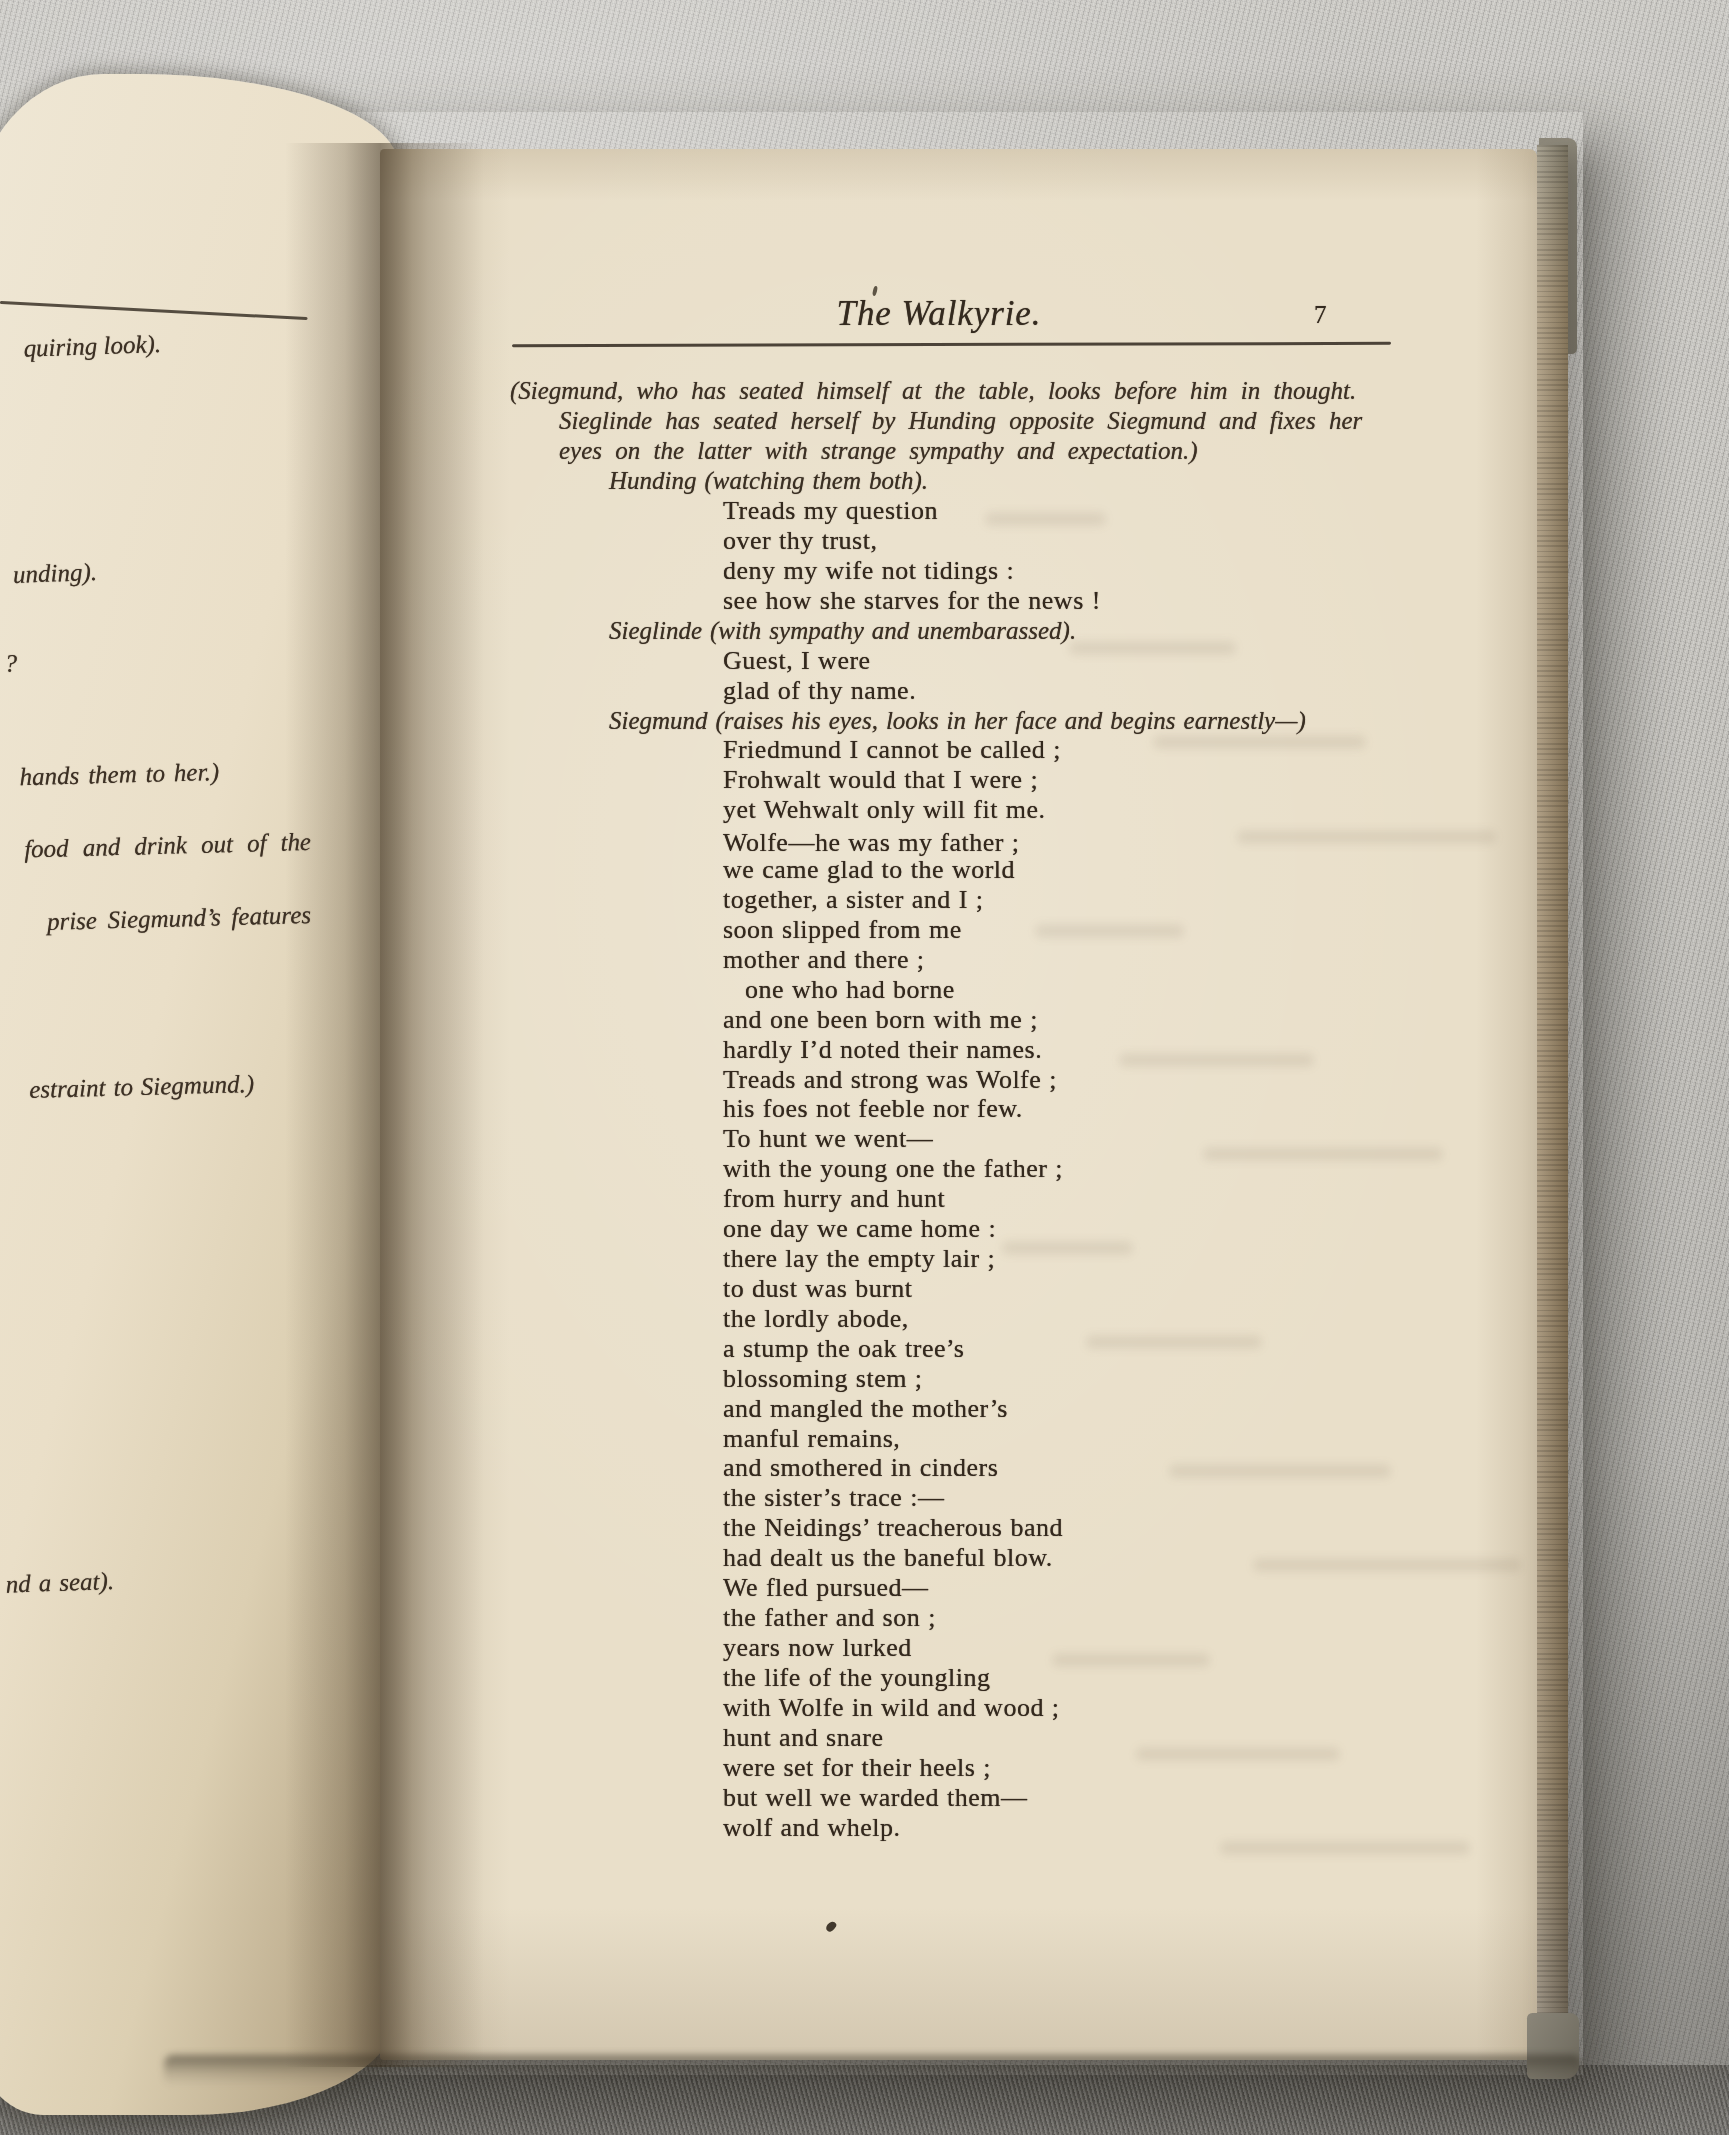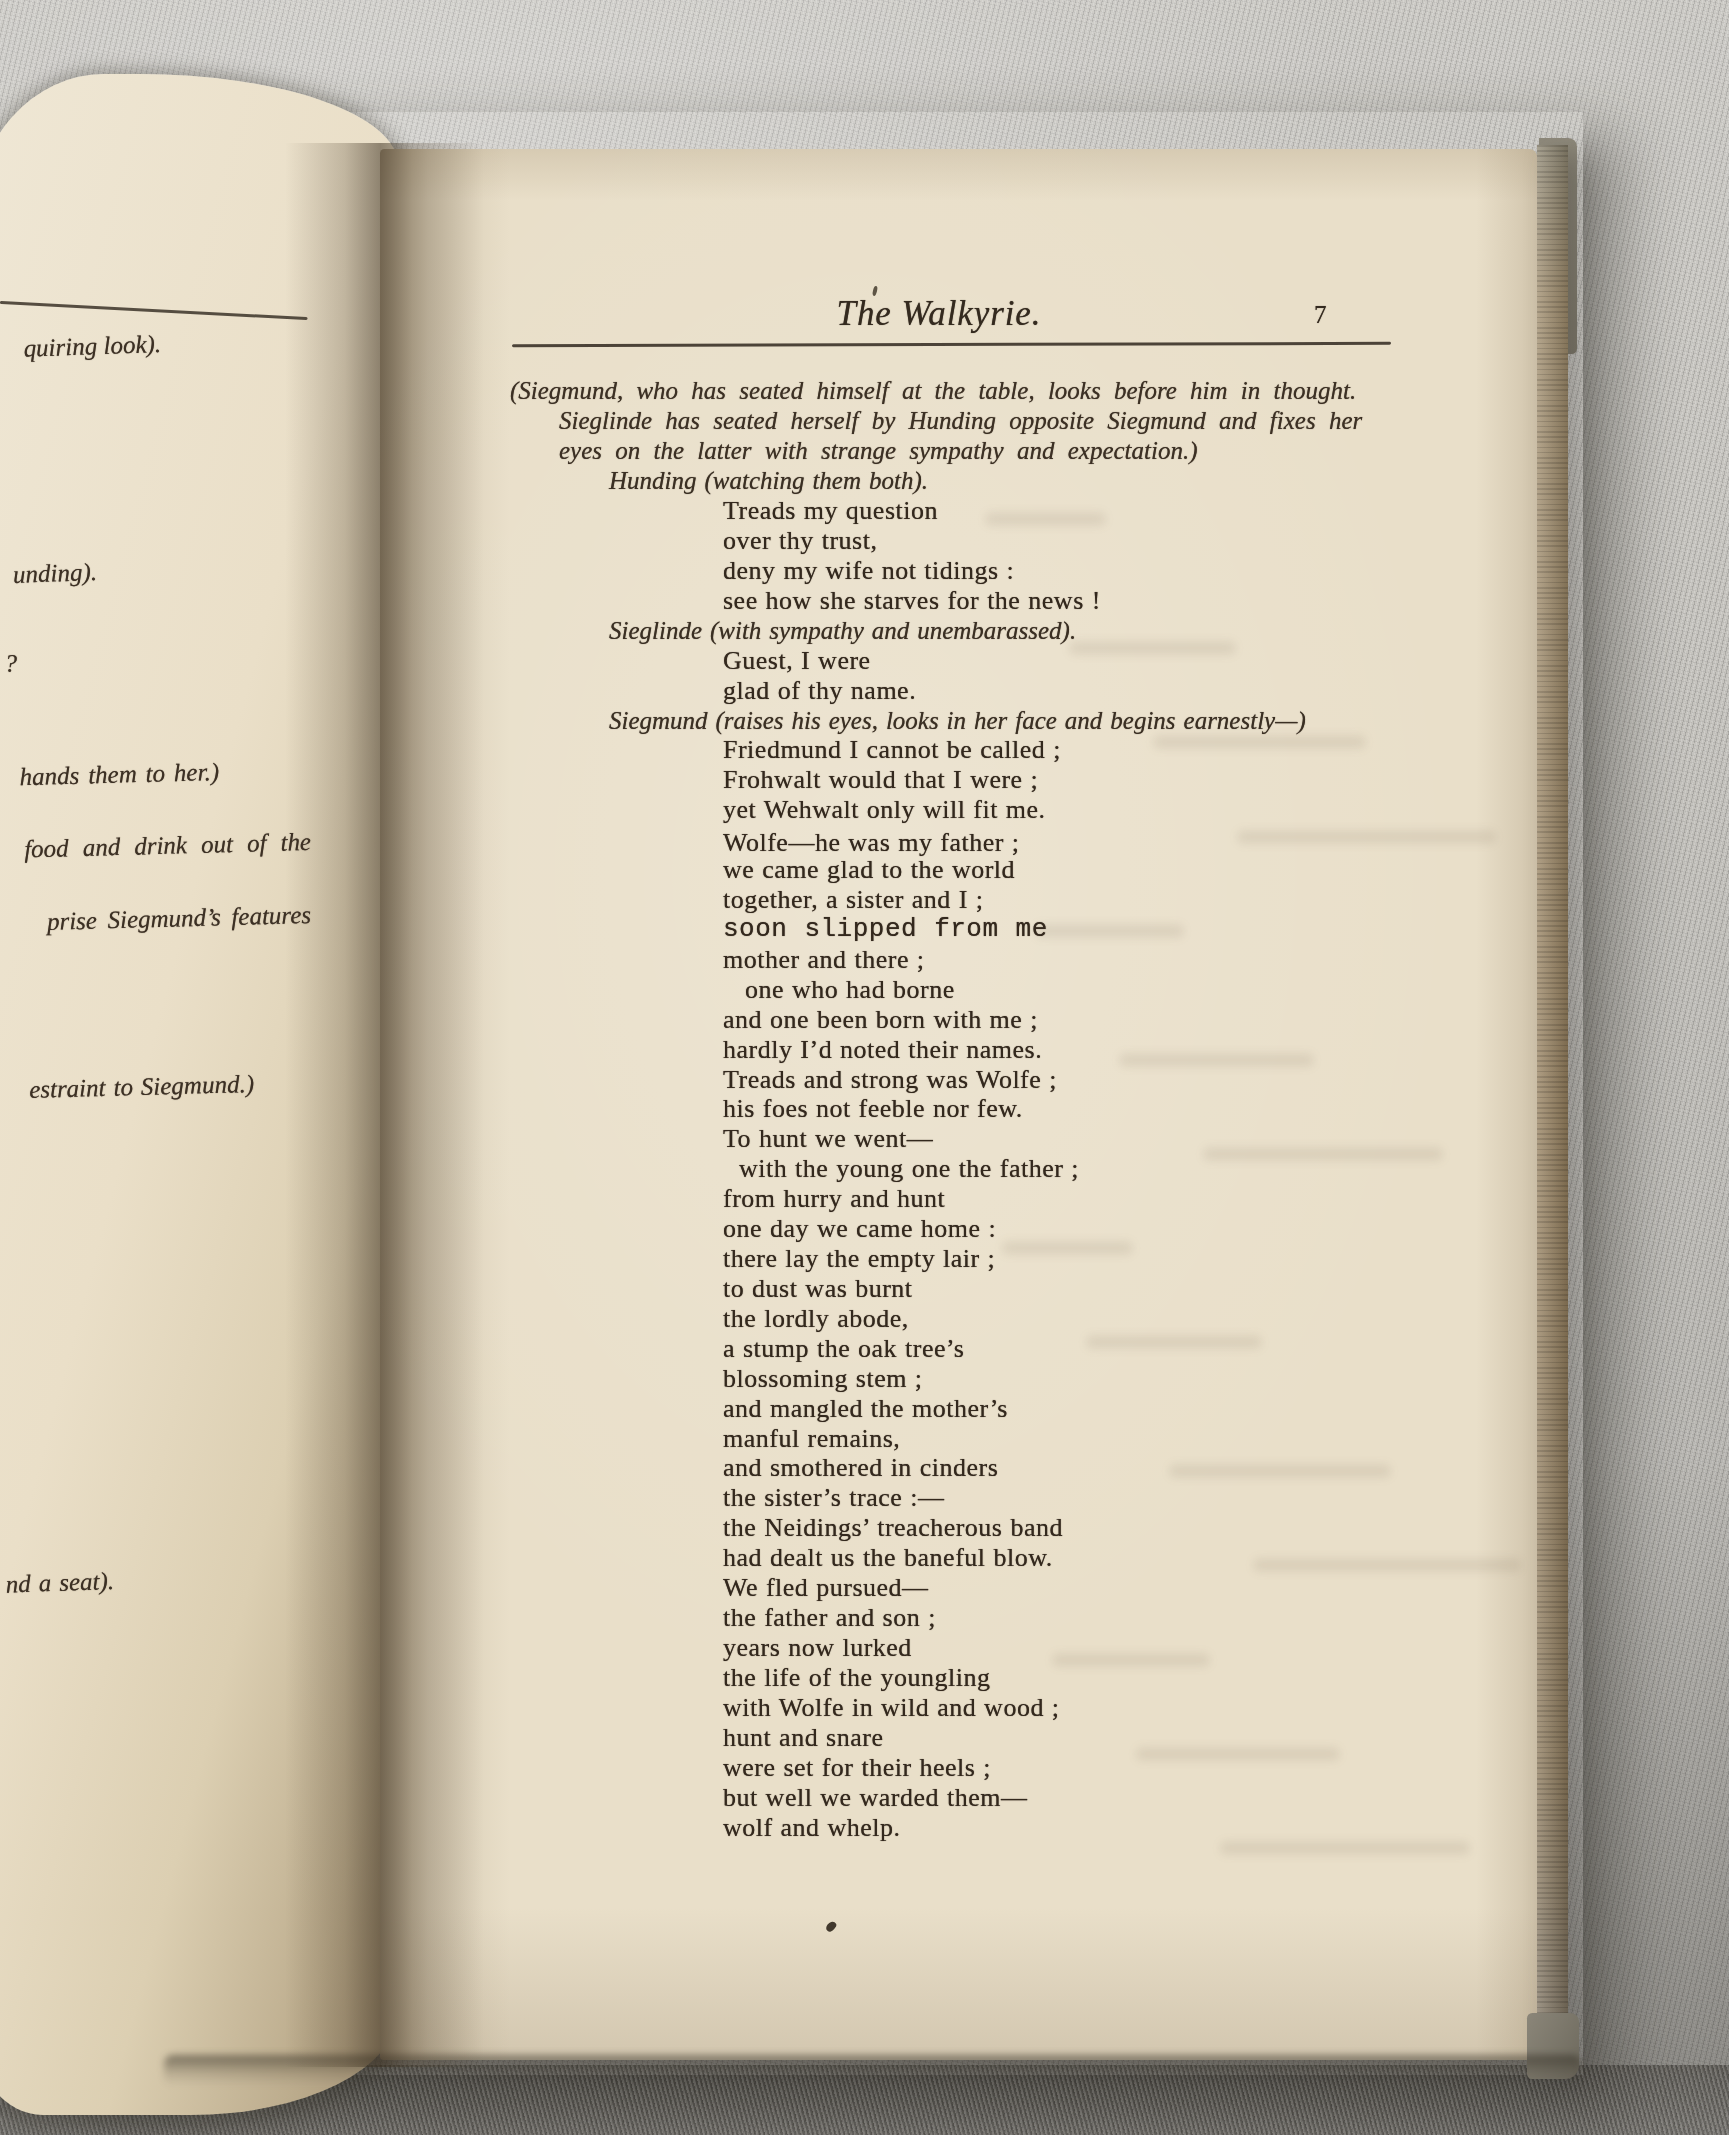--- a/index.html
+++ b/index.html
@@ -178,29 +178,29 @@
         <div class="line speaker" style="top: 467px;">Sieglinde (with sympathy and unembarassed).</div>
         <div class="line verse" style="top: 497px;">Guest, I were</div>
         <div class="line verse" style="top: 527px;">glad of thy name.</div>
         <div class="line speaker" style="top: 557px;">Siegmund (raises his eyes, looks in her face and begins earnestly—)</div>
         <div class="line verse" style="top: 586px;">Friedmund I cannot be called ;</div>
         <div class="line verse" style="top: 616px;">Frohwalt would that I were ;</div>
         <div class="line verse" style="top: 646px;">yet Wehwalt only will fit me.</div>
         <div class="line verse" style="top: 679px;">Wolfe—he was my father ;</div>
         <div class="line verse" style="top: 706px;">we came glad to the world</div>
         <div class="line verse" style="top: 736px;">together, a sister and I ;</div>
-        <div class="line verse" style="top: 766px; font-family: Liberation Mono, monospace;">soon slipped from me</div>
+        <div class="line verse" style="top: 766px;">soon slipped from me</div>
         <div class="line verse" style="top: 796px;">mother and there ;</div>
         <div class="line verse" style="top: 826px; margin-left: 22px;">one who had borne</div>
         <div class="line verse" style="top: 856px;">and one been born with me ;</div>
         <div class="line verse" style="top: 886px;">hardly I’d noted their names.</div>
         <div class="line verse" style="top: 916px;">Treads and strong was Wolfe ;</div>
         <div class="line verse" style="top: 945px;">his foes not feeble nor few.</div>
         <div class="line verse" style="top: 975px;">To hunt we went—</div>
-        <div class="line verse" style="top: 1005px; margin-left: 16px;">with the young one the father ;</div>
+        <div class="line verse" style="top: 1005px;">with the young one the father ;</div>
         <div class="line verse" style="top: 1035px;">from hurry and hunt</div>
         <div class="line verse" style="top: 1065px;">one day we came home :</div>
         <div class="line verse" style="top: 1095px;">there lay the empty lair ;</div>
         <div class="line verse" style="top: 1125px;">to dust was burnt</div>
         <div class="line verse" style="top: 1155px;">the lordly abode,</div>
         <div class="line verse" style="top: 1185px;">a stump the oak tree’s</div>
         <div class="line verse" style="top: 1215px;">blossoming stem ;</div>
         <div class="line verse" style="top: 1245px;">and mangled the mother’s</div>
         <div class="line verse" style="top: 1275px;">manful remains,</div>
         <div class="line verse" style="top: 1304px;">and smothered in cinders</div>

